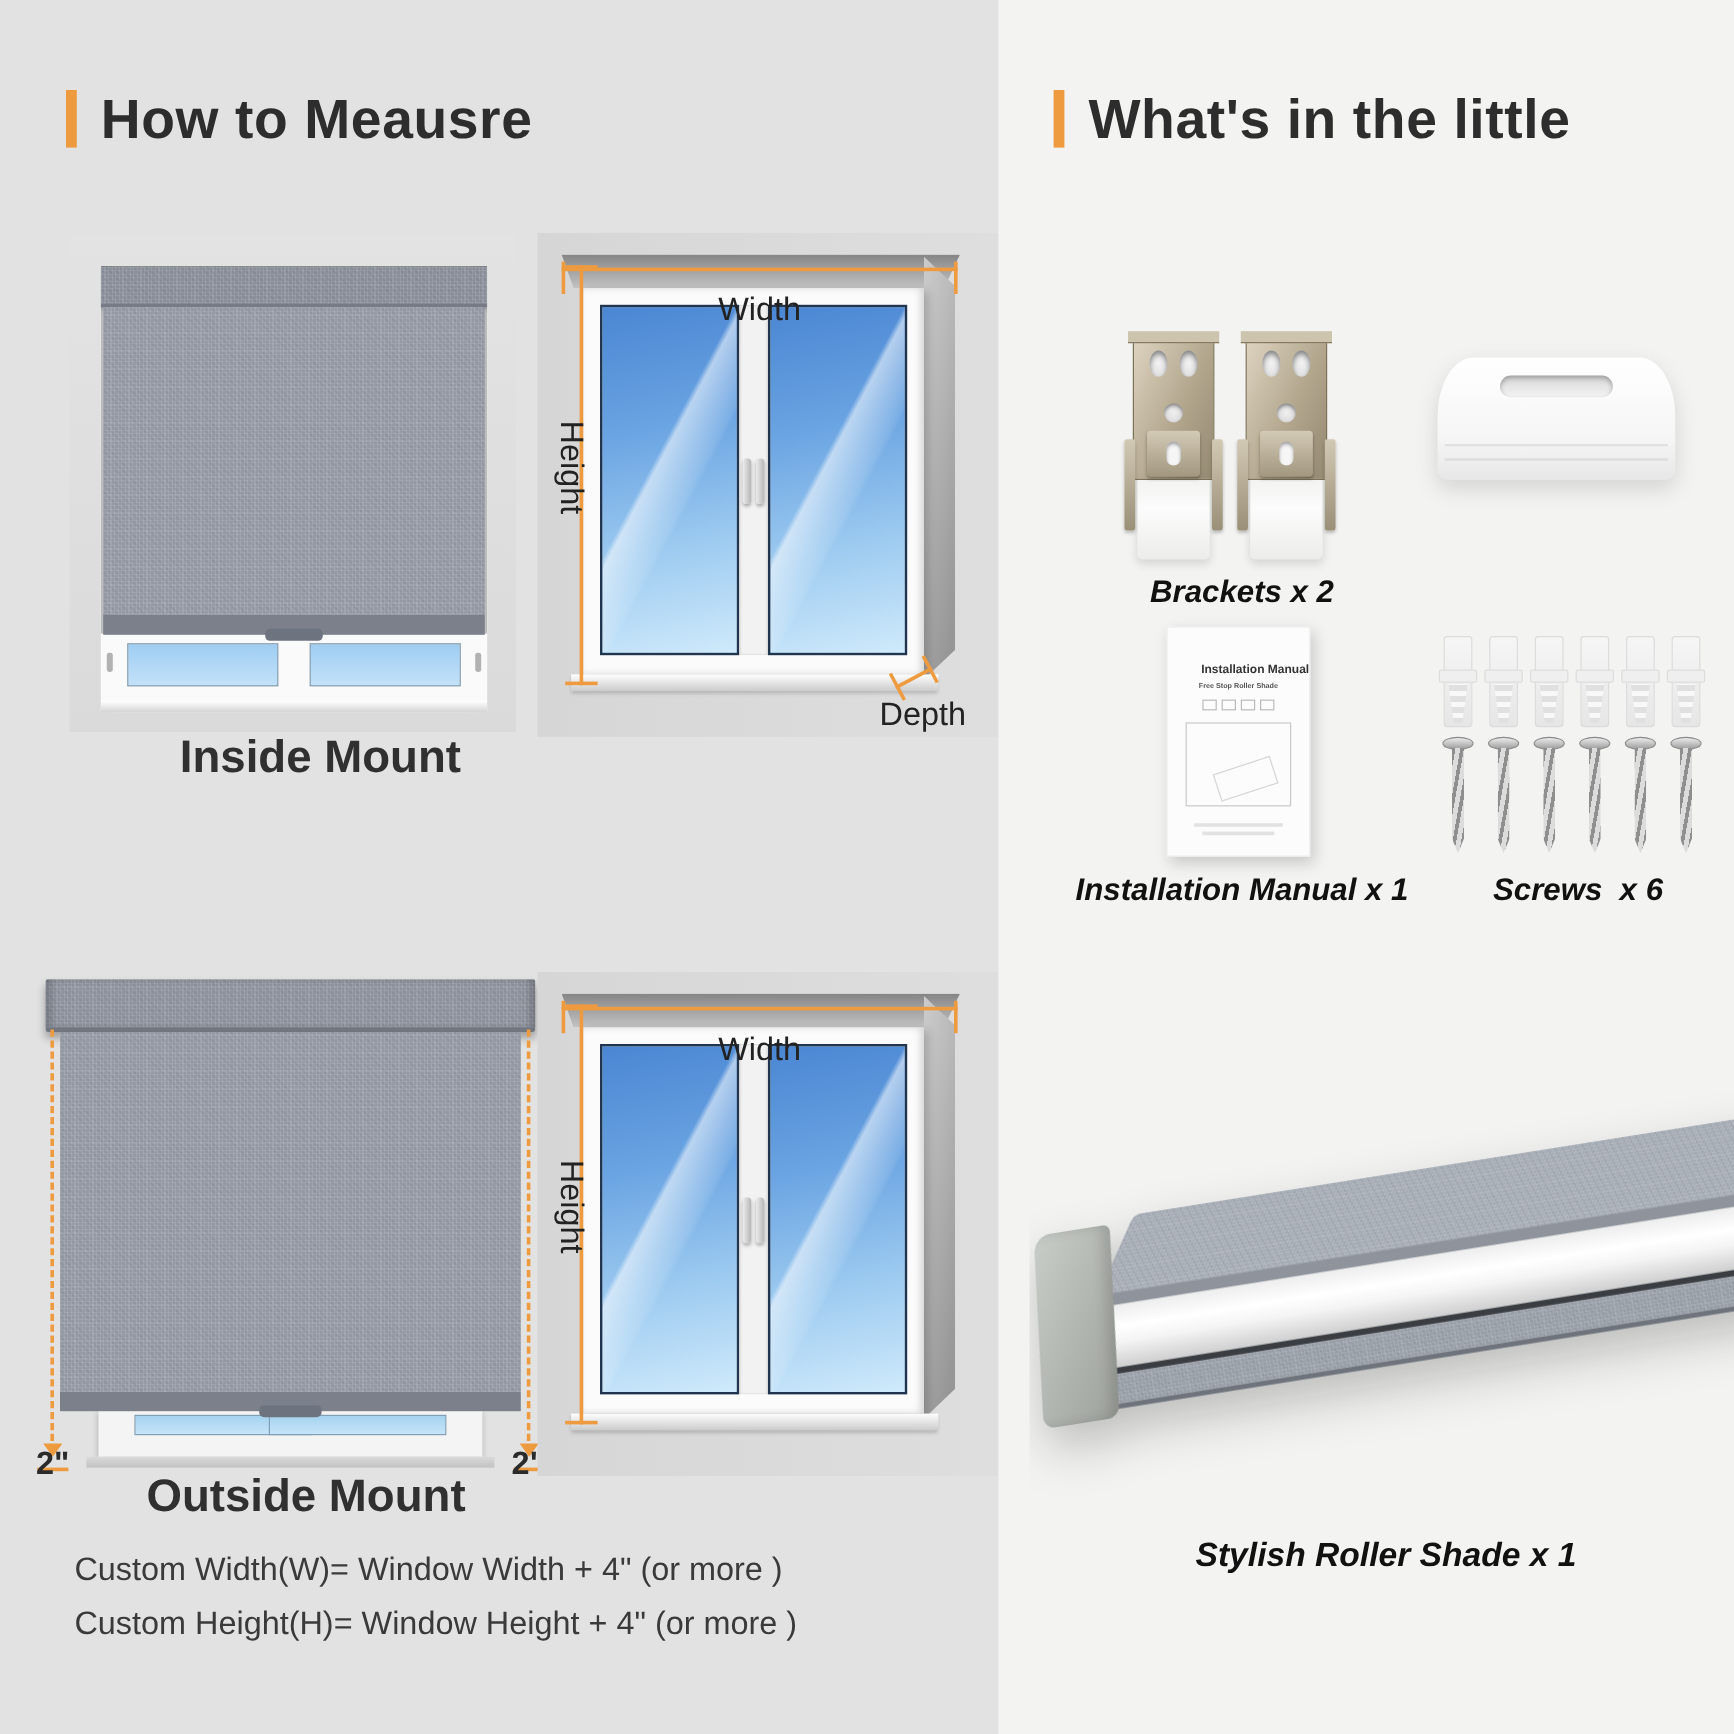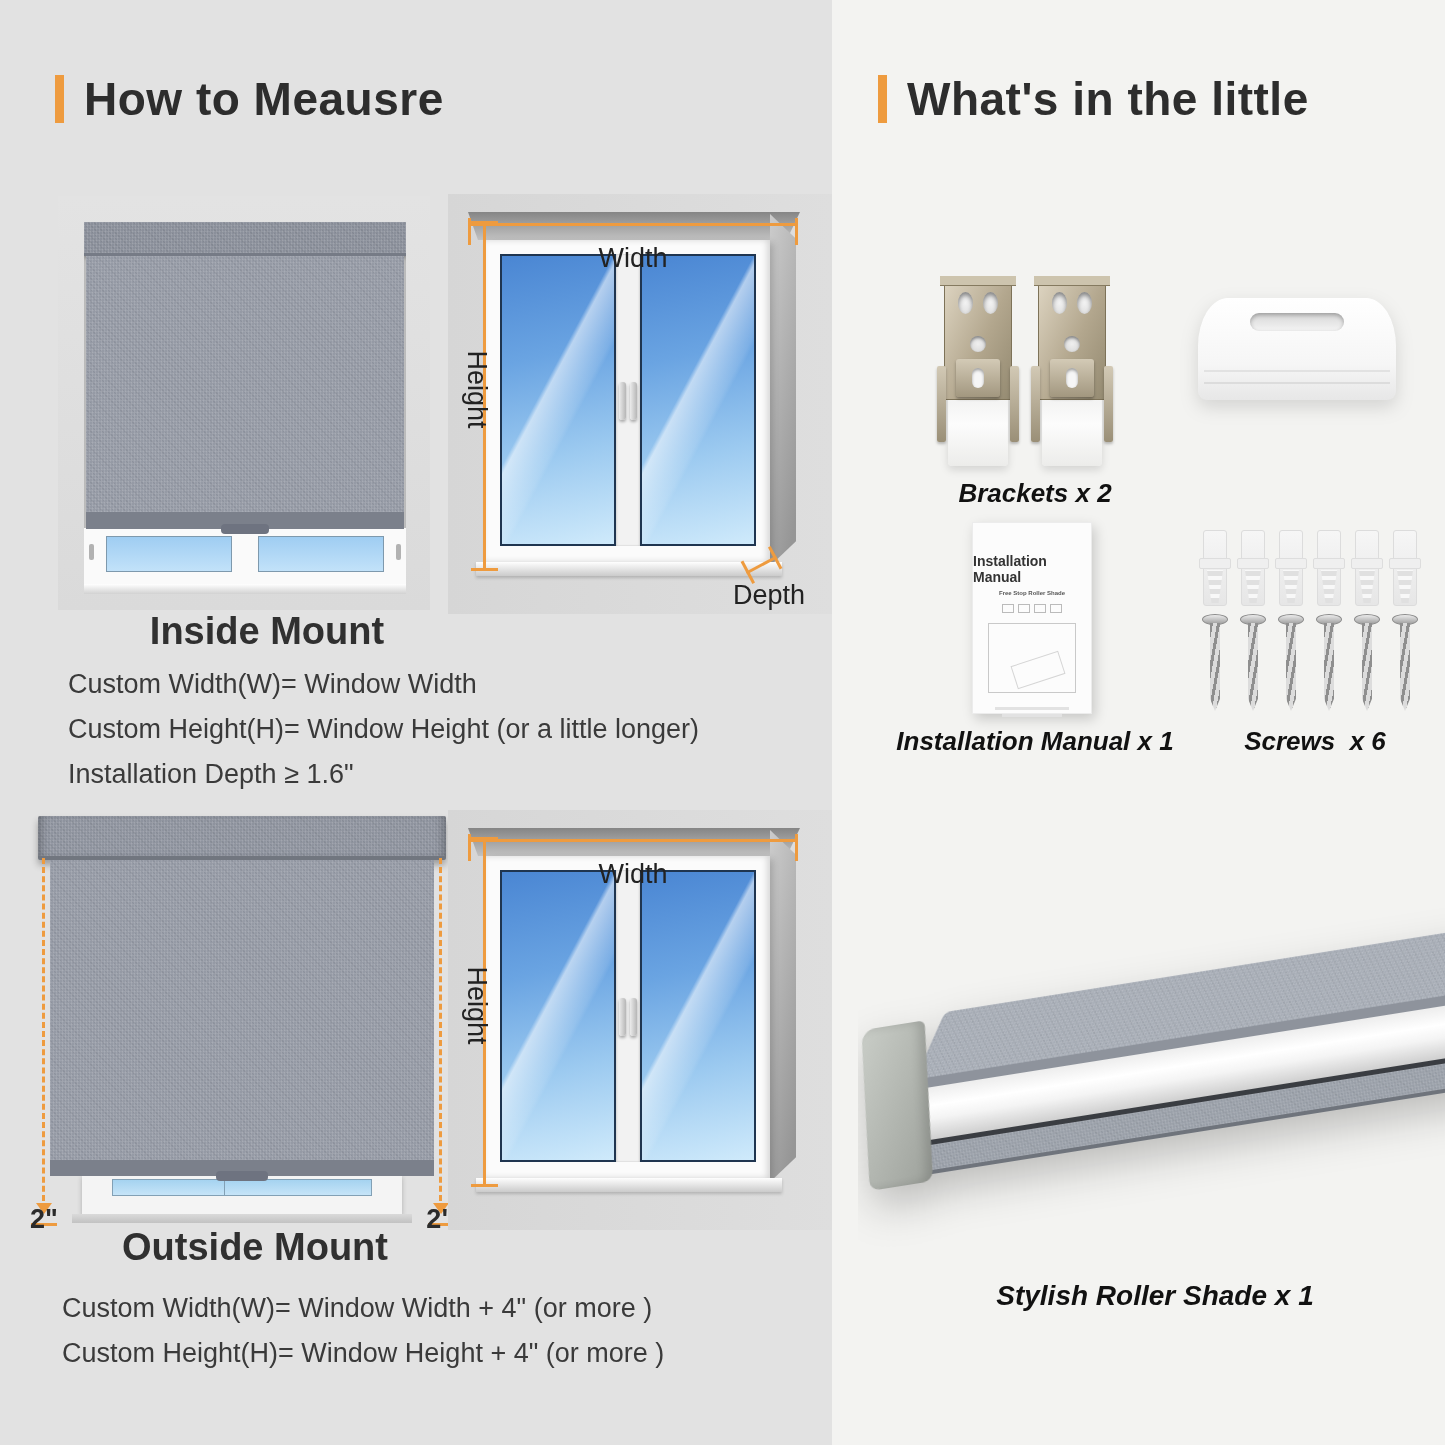--- a/index.html
+++ b/index.html
@@ -122,21 +122,21 @@
   .handle-fig { position:absolute; left:1198px; top:298px; width:198px; height:102px; filter:drop-shadow(0 7px 9px rgba(0,0,0,.13)); }
   .hd-body { position:absolute; inset:0; background:linear-gradient(180deg,#ffffff,#f6f6f6 65%,#e7e7e7);
       border-radius:30px 30px 9px 9px / 48px 48px 9px 9px; }
   .hd-slot { position:absolute; top:15px; left:52px; width:94px; height:18px; border-radius:9px;
       background:linear-gradient(#d6d6d6,#f4f4f4); box-shadow:inset 0 2px 4px rgba(0,0,0,.28); }
   .hd-body::after { content:''; position:absolute; left:6px; right:6px; bottom:16px; height:10px;
       border-top:2px solid #e2e2e2; border-bottom:2px solid #dcdcdc; }
 
   .manual-fig { position:absolute; left:972px; top:522px; width:120px; height:192px; background:#fcfcfc;
       box-shadow:3px 5px 12px rgba(0,0,0,.18); border:1px solid #ececec; }
-  .mn-title { margin-top:30px; text-align:left; font-size:14px; font-weight:700; color:#333; }
+  .mn-title { margin-top:30px; text-align:right; font-size:10px; font-weight:700; color:#333; }
   .mn-sub { margin-top:5px; text-align:center; font-size:6px; font-weight:700; color:#555; }
   .mn-icons { margin-top:8px; display:flex; justify-content:center; gap:4px; }
   .mn-icons span { width:12px; height:9px; border:1px solid #bbb; }
   .mn-fig { width:88px; height:70px; border:1px solid #c9c9c9; margin:10px auto 0; position:relative; overflow:hidden; }
   .mn-fig::before { content:''; position:absolute; left:24px; top:34px; width:48px; height:22px;
       border:1px solid #d5d5d5; transform:rotate(-18deg); }
   .mn-foot { margin:14px auto 0; width:74px; height:3px; background:#e2e2e2; }
   .mn-foot + .mn-foot { margin-top:4px; width:60px; }
 
   .anchor { position:absolute; width:24px; height:76px; background:linear-gradient(180deg,#f6f6f6,#e6e6e6);
@@ -215,25 +215,20 @@
       <div class="mw-sill"></div>
       <div class="mline-h"></div>
       <div class="mlabel lbl-width">Width</div>
       <div class="mline-v"></div>
       <div class="mlabel lbl-height">Height</div>
       <div class="mw-depth"></div>
       <div class="mlabel lbl-depth">Depth</div>
     </div>
 
     <h2 class="mount-h" style="left:72px; top:610px; width:390px;">Inside Mount</h2>
-    <div class="spec" style="left:68px; top:662px;">
-      <p>Custom Width(W)= Window Width</p>
-      <p>Custom Height(H)= Window Height (or a little longer)</p>
-      <p>Installation Depth ≥ 1.6"</p>
-    </div>
 
     <div class="omount">
       <div class="om-window">
         <div class="om-pane p1"></div>
         <div class="om-pane p2"></div>
       </div>
       <div class="om-base"></div>
       <div class="om-cassette linen"></div>
       <div class="om-fabric linen"></div>
       <div class="om-bottombar">

